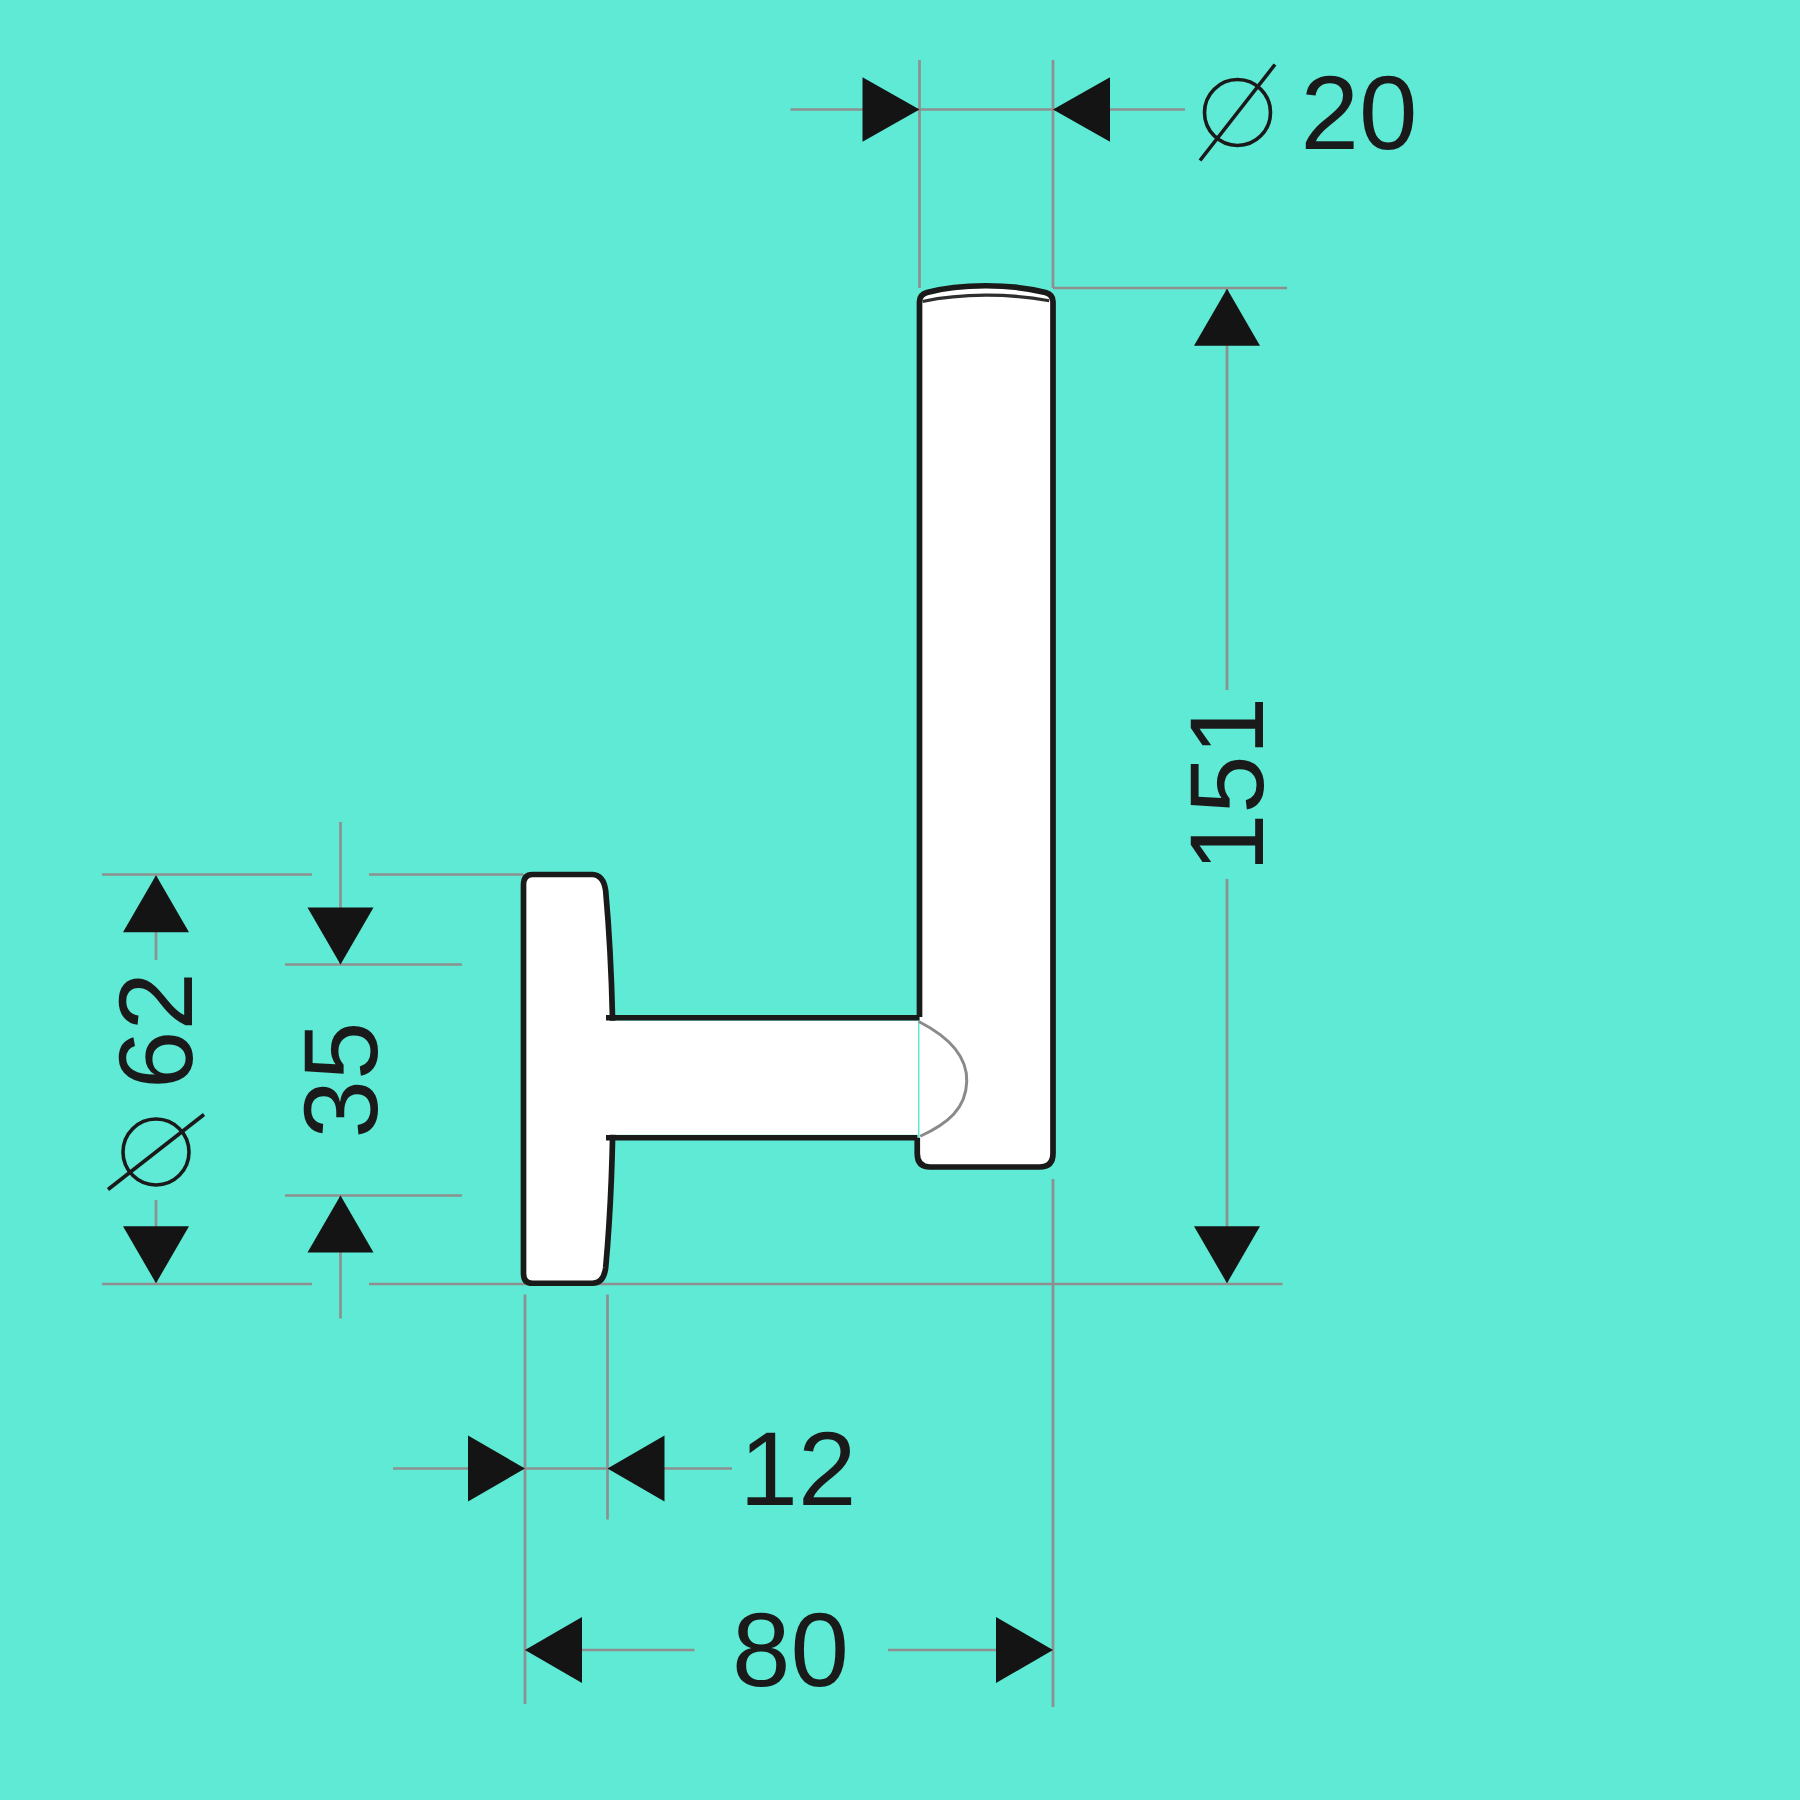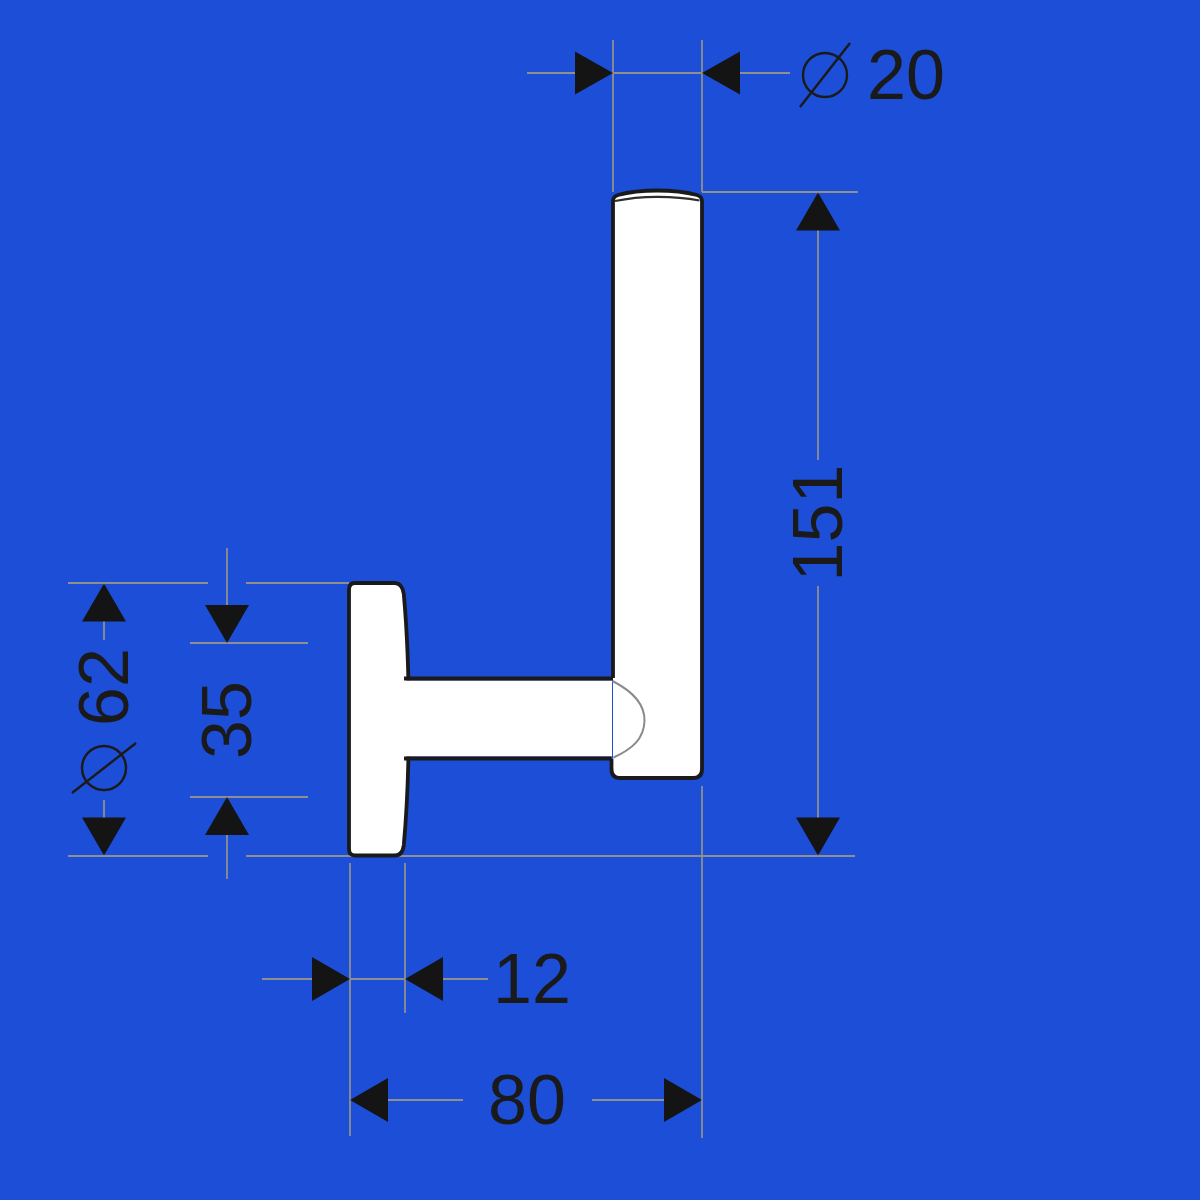--- a/index.html
+++ b/index.html
@@ -1,16 +1,16 @@
 <!DOCTYPE html>
 <html><head>
 <meta charset="utf-8">
 <style>
   html,body{margin:0;padding:0;background:#ffffff;}
-  .stage{width:1200px;height:1200px;position:relative;background:#1d4ed8;}
+  .stage{width:1200px;height:1200px;position:relative;background:#5eead4;}
   svg{display:block;}
   .thin{stroke:#8f8f8f;stroke-width:1.8;fill:none;}
   .outline{stroke:#1a1a1a;stroke-width:3.8;fill:none;stroke-linejoin:round;}
   .fillw{fill:#ffffff;stroke:none;}
   .arrow{fill:#141414;stroke:none;}
   .sym{stroke:#1a1a1a;stroke-width:2.4;fill:none;}
   .seam{stroke:#2f2f2f;stroke-width:2.2;fill:none;}
   .cone{stroke:#8a8a8a;stroke-width:2;fill:none;}
   .dimtext{font-family:"Liberation Sans",sans-serif;font-size:70px;fill:#1a1a1a;}
 </style>

